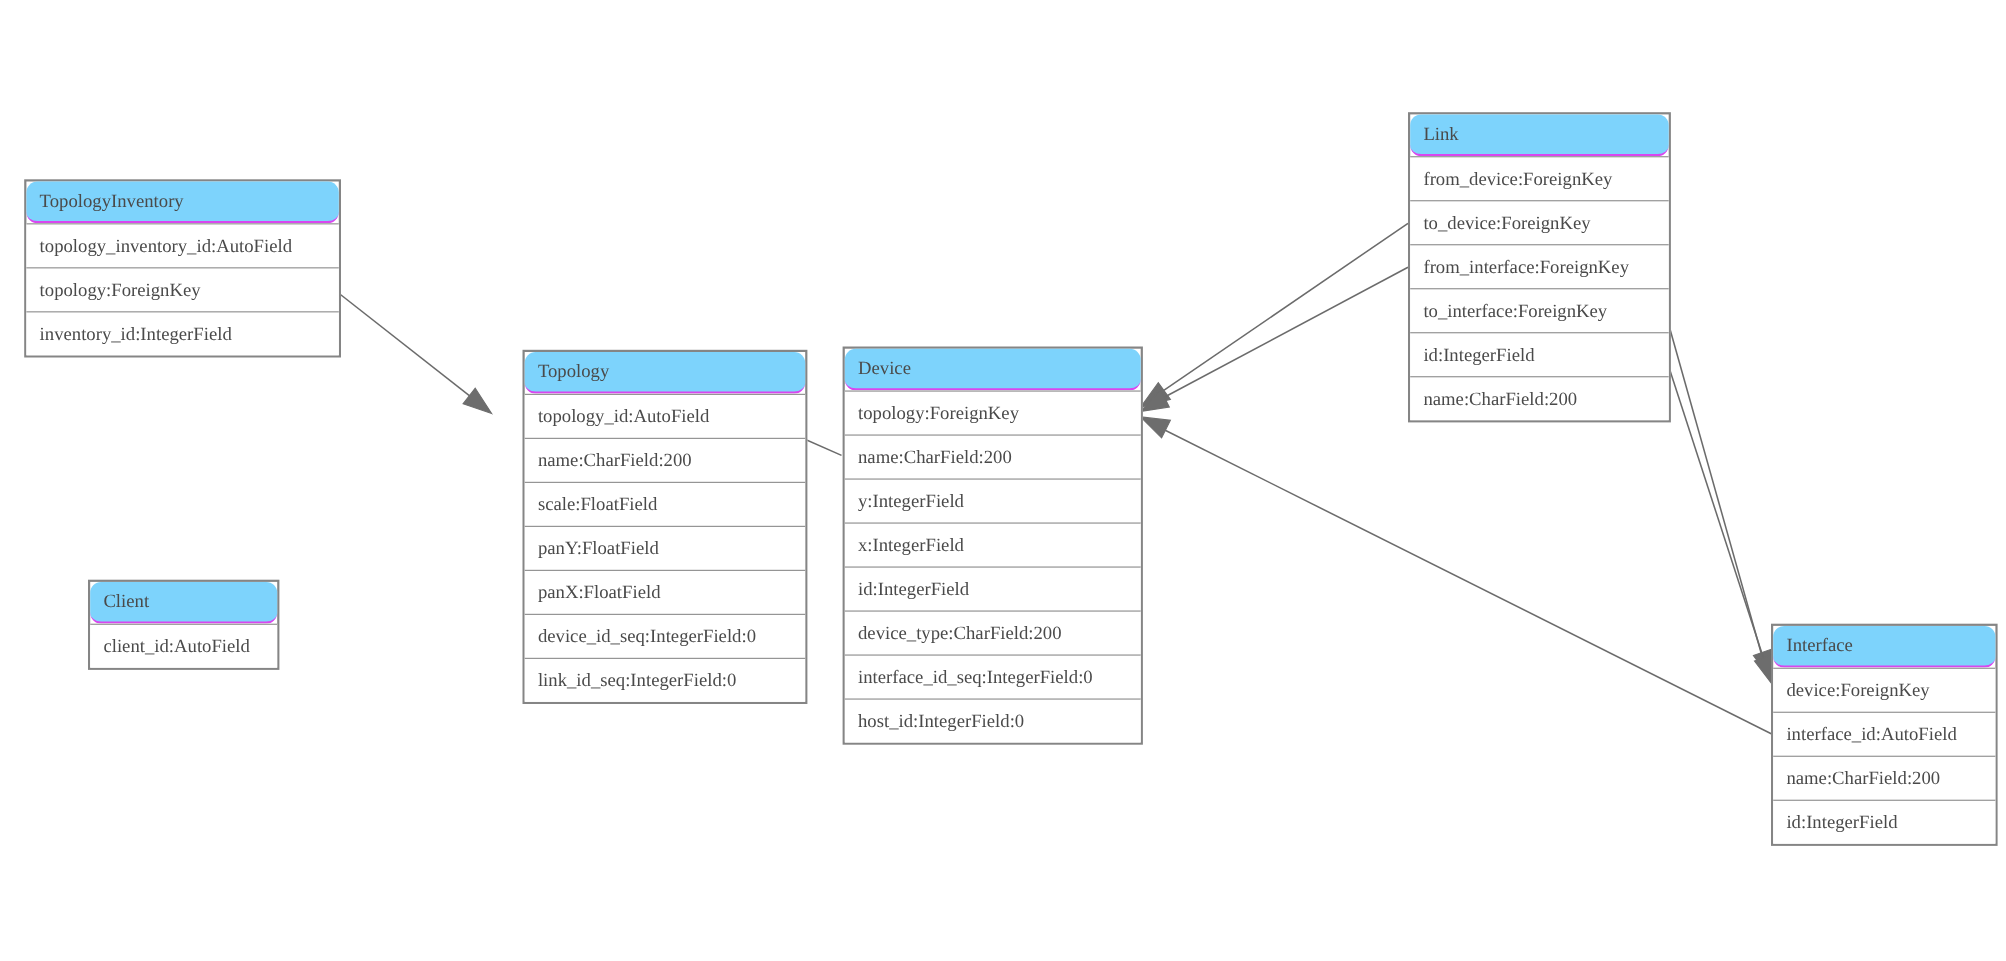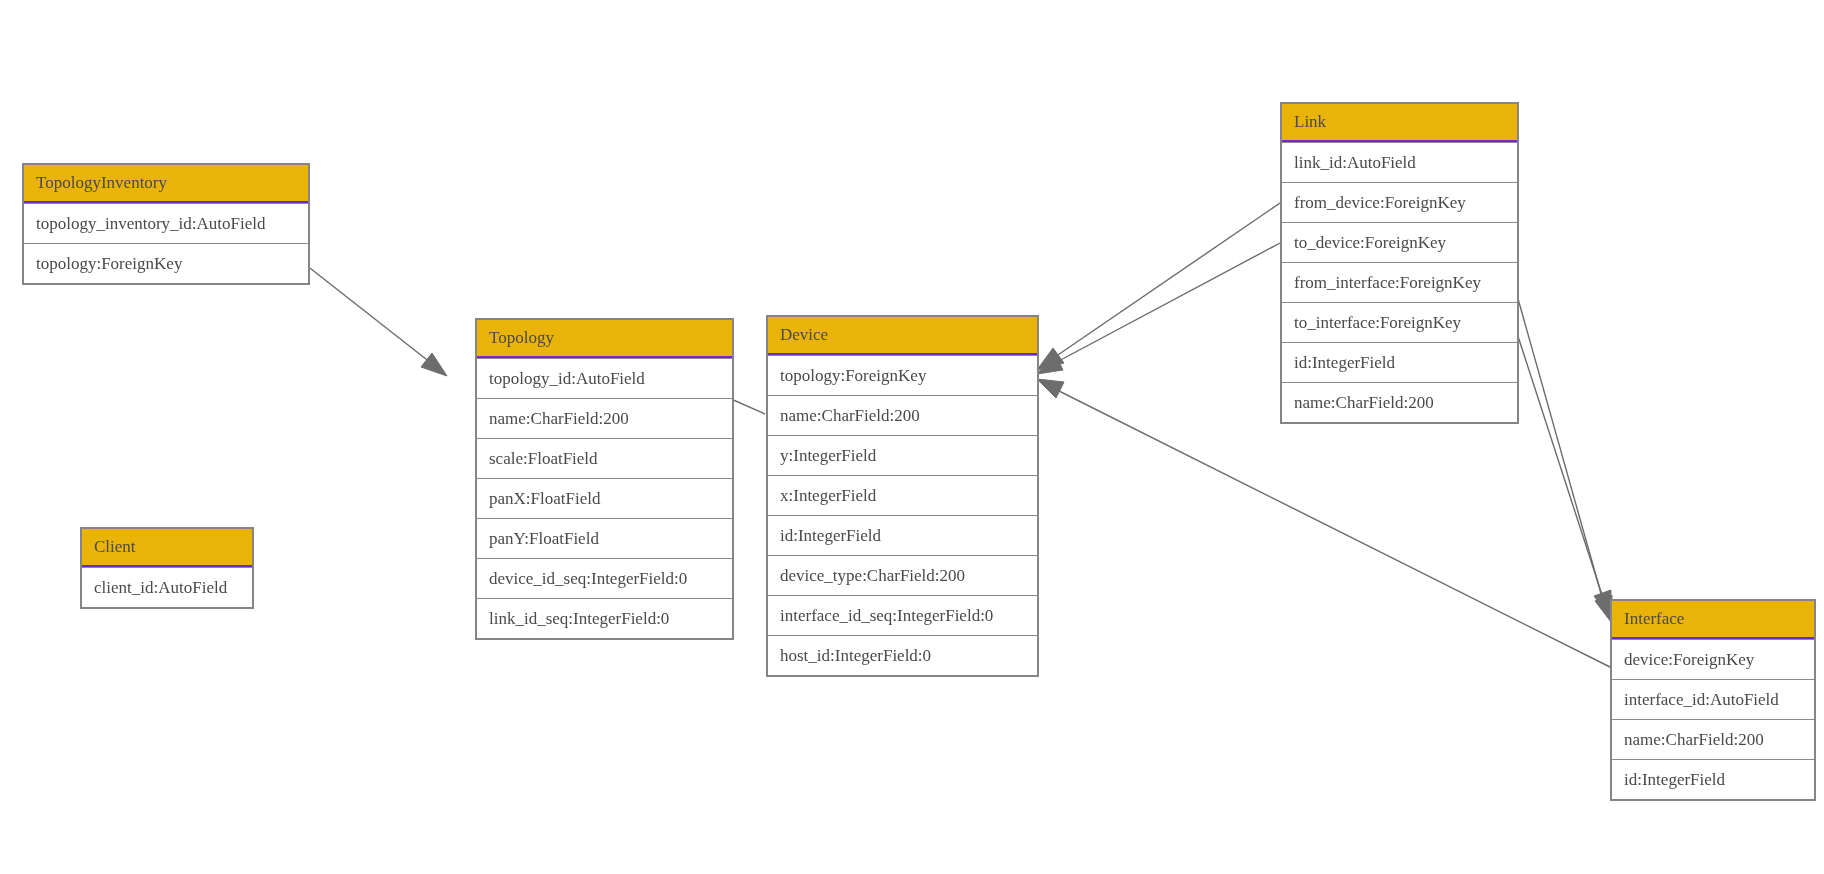--- a/index.html
+++ b/index.html
@@ -34,26 +34,27 @@
     position: absolute;
     z-index: 1;
     background: #ffffff;
     border: 2px solid #858585;
     color: #4a4a4a;
     font-size: 17px;
     box-sizing: content-box;
   }
   .entity-header {
     height: 38px;
-    background: #eab308;
-    border-bottom: 2px solid #6d28d9;
+    background: #7dd3fc;
+    border-bottom: 2px solid #d946ef;
     display: flex;
     align-items: center;
     padding: 0 12px;
     box-sizing: border-box;
+    border-radius: 10px;
   }
   .field-row {
     height: 40px;
     display: flex;
     align-items: center;
     padding: 0 12px;
     box-sizing: border-box;
     border-top: 1px solid #8a8a8a;
     background: #ffffff;
     white-space: nowrap;
@@ -61,21 +62,21 @@
   }
   .field-row:first-of-type {
     border-top: none;
   }
   
   #ent-topology-inventory { left: 22px;   top: 163px; width: 284px; }
   #ent-topology           { left: 447px;  top: 318px; width: 255px; margin-left: 28px; }
   #ent-client             { left: 80px;   top: 527px; width: 170px; }
   #ent-device             { left: 766px;  top: 315px; width: 269px; }
   #ent-link               { left: 1280px; top: 102px; width: 235px; }
-  #ent-interface          { left: 1610px; top: 567px; width: 202px; margin-top: 32px; }
+  #ent-interface          { left: 1610px; top: 567px; width: 202px; }
 </style>
 </head>
 <body>
 
 <div class="canvas">
 
   <svg class="edges" viewBox="0 0 1824 874">
 
     <g>
       <line class="edge-line" x1="306" y1="265" x2="431" y2="363"></line>
@@ -112,31 +113,32 @@
       <polygon class="arrowhead" points="1611,622 1595,601 1612,595"></polygon>
     </g>
   </svg>
 
   <div class="entity" id="ent-topology-inventory">
     <div class="entity-header">
       <span>TopologyInventory</span>
     </div>
     <div class="field-row">topology_inventory_id:AutoField</div>
     <div class="field-row">topology:ForeignKey</div>
+    <div class="field-row">inventory_id:IntegerField</div>
   </div>
 
   <div class="entity" id="ent-topology">
     <div class="entity-header">
       <span>Topology</span>
     </div>
     <div class="field-row">topology_id:AutoField</div>
     <div class="field-row">name:CharField:200</div>
     <div class="field-row">scale:FloatField</div>
+    <div class="field-row">panY:FloatField</div>
     <div class="field-row">panX:FloatField</div>
-    <div class="field-row">panY:FloatField</div>
     <div class="field-row">device_id_seq:IntegerField:0</div>
     <div class="field-row">link_id_seq:IntegerField:0</div>
   </div>
 
   <div class="entity" id="ent-client">
     <div class="entity-header">
       <span>Client</span>
     </div>
     <div class="field-row">client_id:AutoField</div>
   </div>
@@ -152,21 +154,20 @@
     <div class="field-row">id:IntegerField</div>
     <div class="field-row">device_type:CharField:200</div>
     <div class="field-row">interface_id_seq:IntegerField:0</div>
     <div class="field-row">host_id:IntegerField:0</div>
   </div>
 
   <div class="entity" id="ent-link">
     <div class="entity-header">
       <span>Link</span>
     </div>
-    <div class="field-row">link_id:AutoField</div>
     <div class="field-row">from_device:ForeignKey</div>
     <div class="field-row">to_device:ForeignKey</div>
     <div class="field-row">from_interface:ForeignKey</div>
     <div class="field-row">to_interface:ForeignKey</div>
     <div class="field-row">id:IntegerField</div>
     <div class="field-row">name:CharField:200</div>
   </div>
 
   <div class="entity" id="ent-interface">
     <div class="entity-header">

